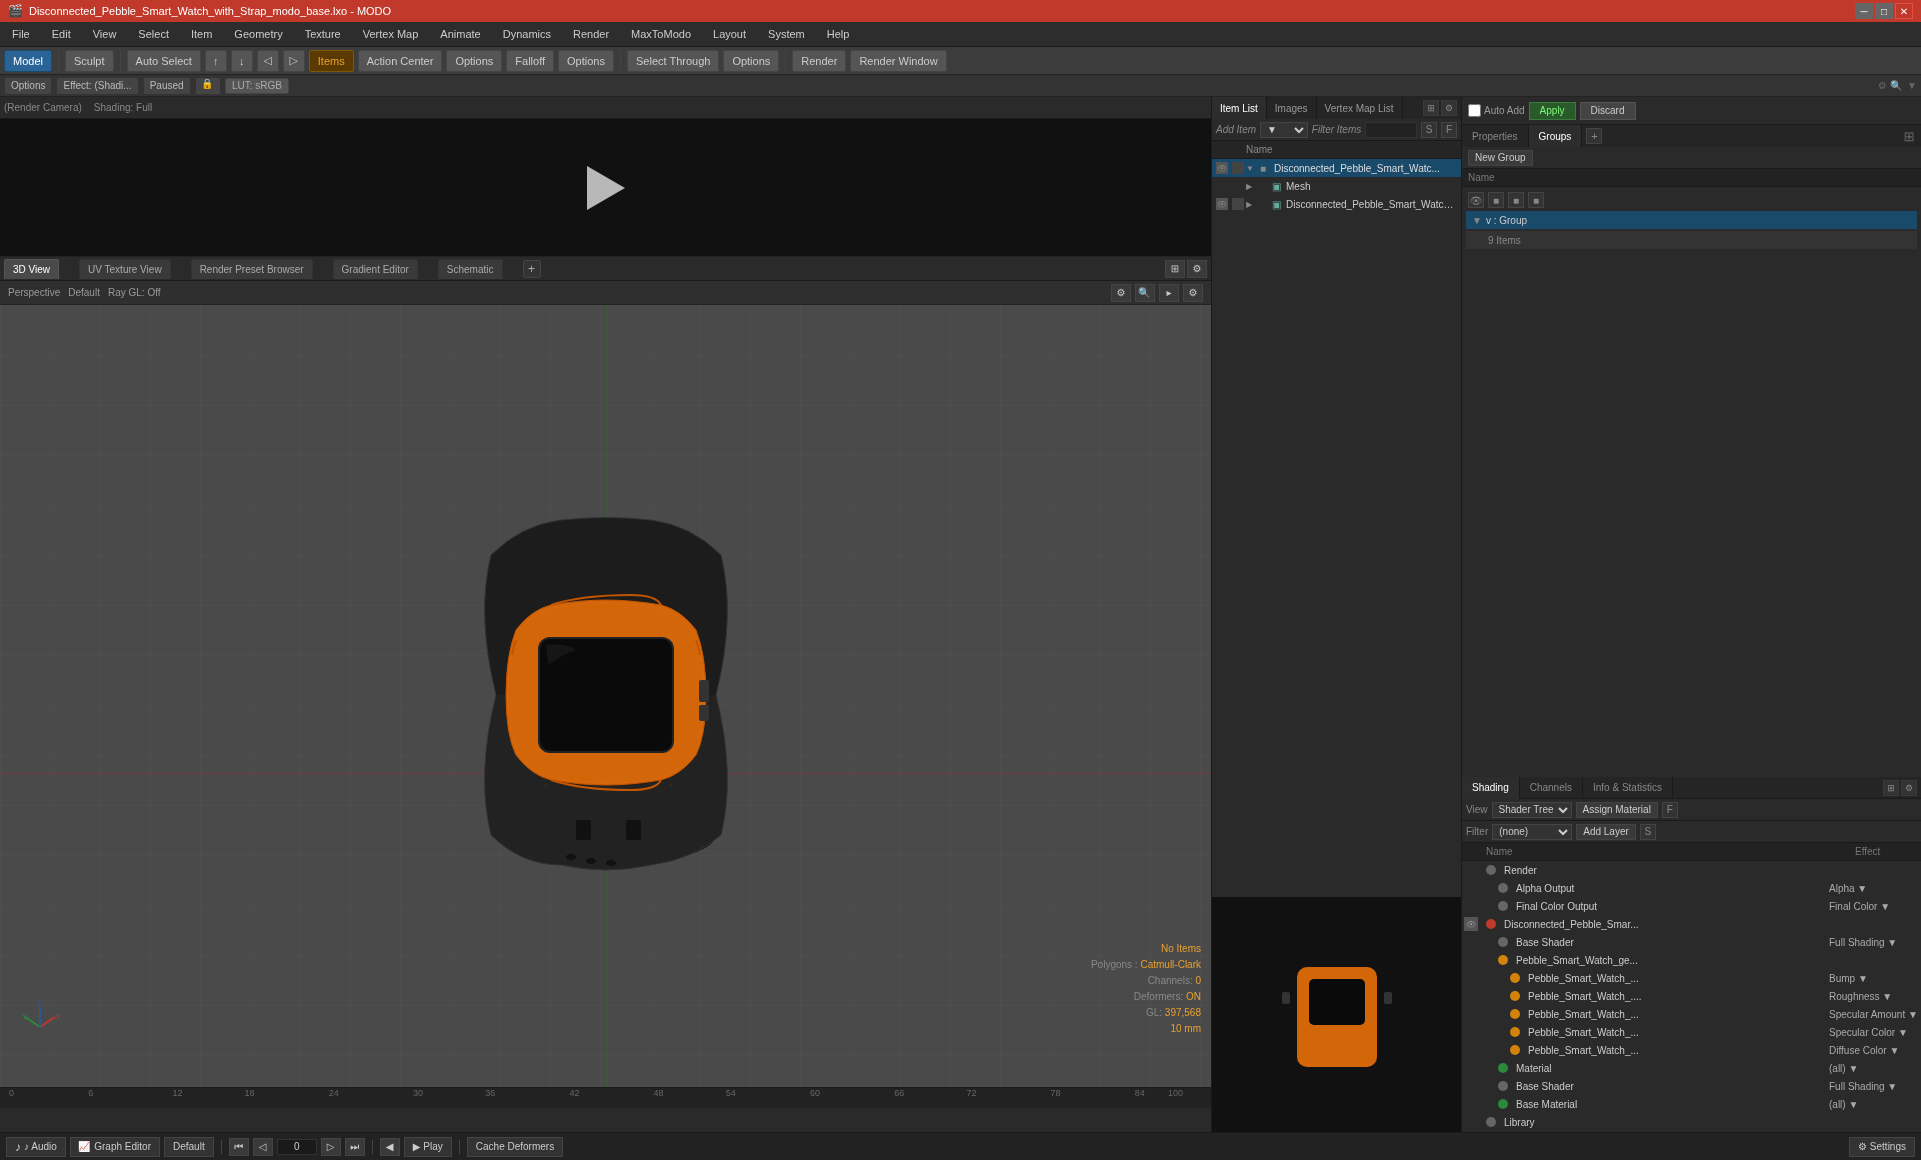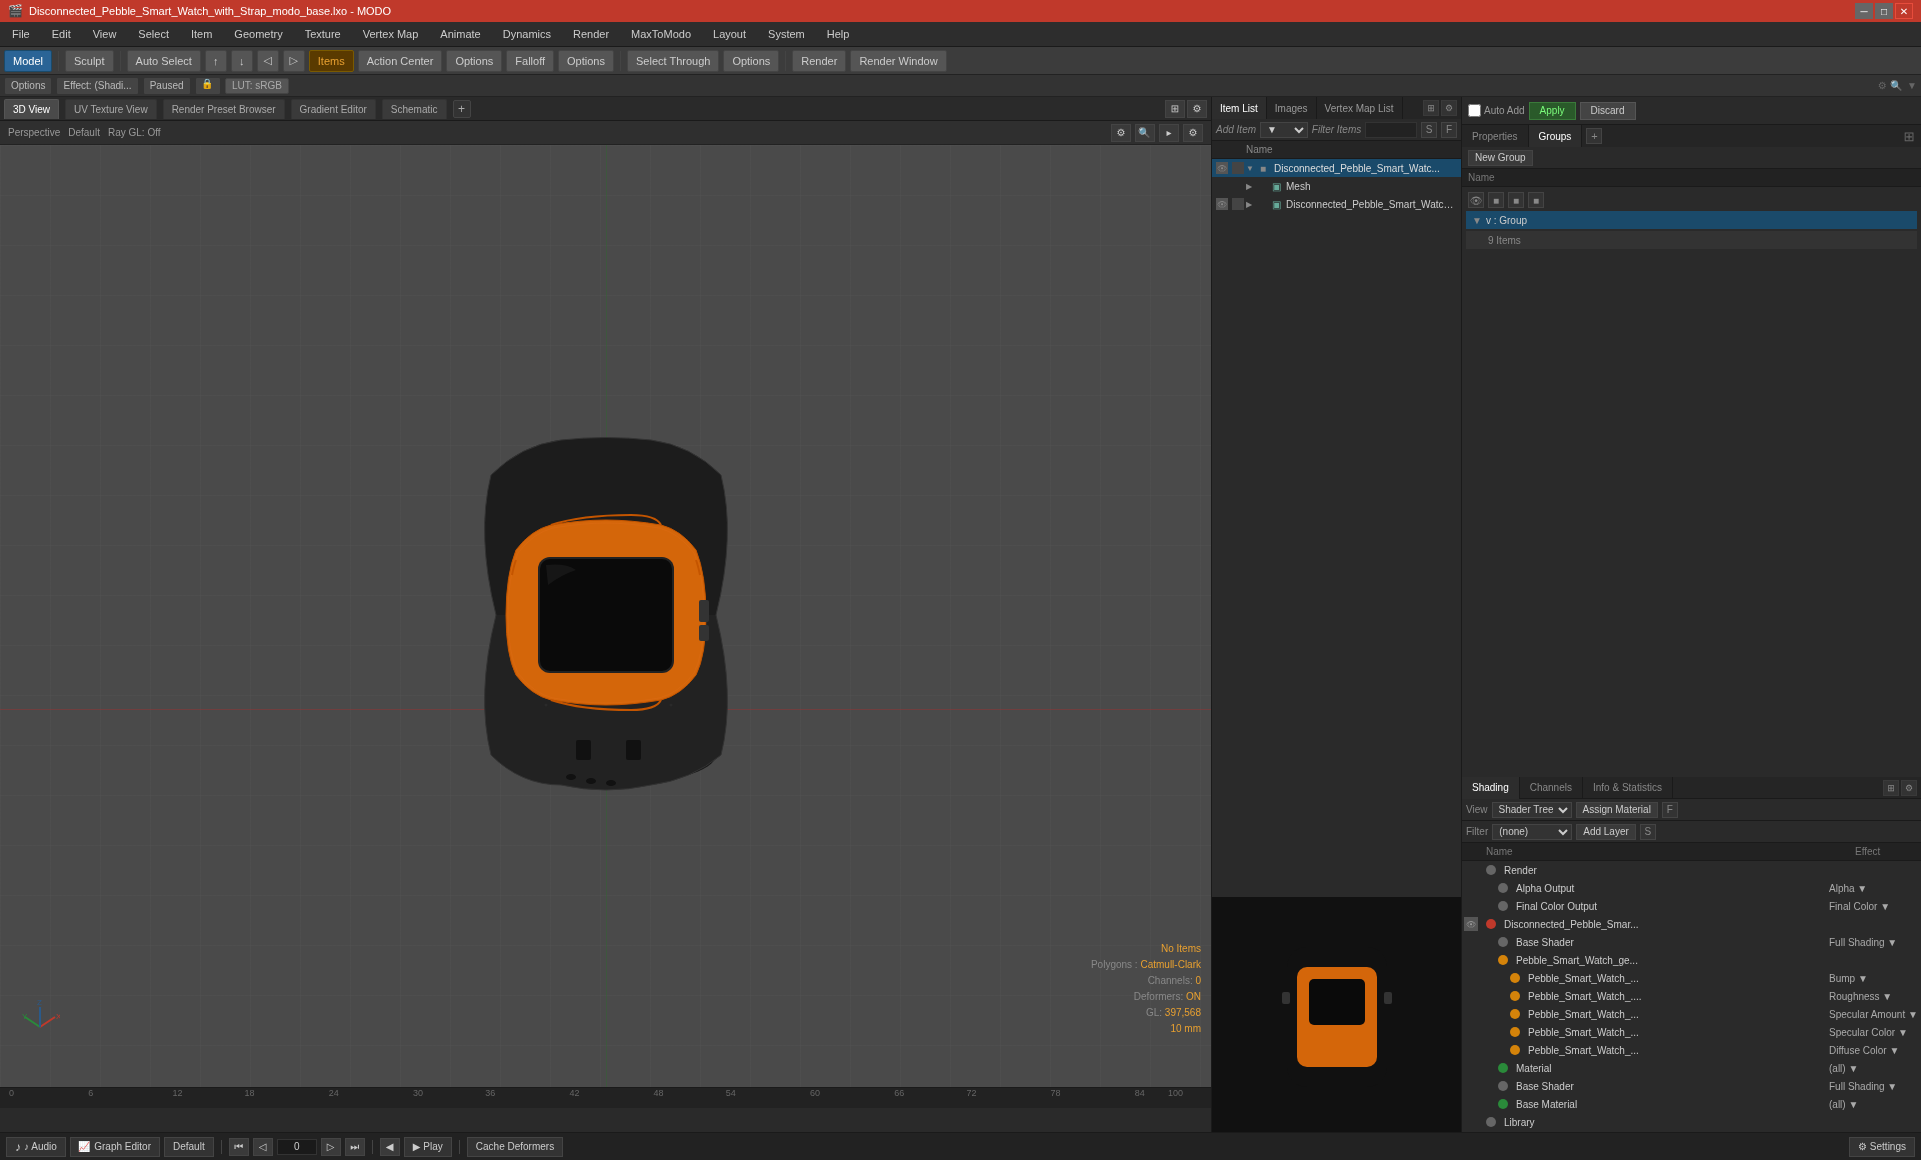--- a/index.html
+++ b/index.html
@@ -159,21 +159,21 @@
     }
 
     
     #viewport-tabs {
       width: 100%;
       height: 24px;
       background: #2a2a2a;
       display: flex;
       align-items: center;
       padding: 0 4px;
-      gap: 6px;
+      gap: 20px;
       border-bottom: 1px solid #1a1a1a;
     }
     .vp-tab {
       height: 20px;
       padding: 0 8px;
       background: #3a3a3a;
       border: 1px solid #333;
       border-bottom: none;
       color: #aaa;
       font-size: 10px;
@@ -799,20 +799,30 @@
 
   <span style="margin-left:auto;color:#666;font-size:10px;">⚙</span>
   <span style="color:#666;font-size:10px;">🔍</span>
   <span style="color:#666;font-size:10px;">▼</span>
 </div>
 
 <div id="main-layout" style="display:flex;flex-direction:row;height:calc(100vh - 22px - 20px - 28px - 22px - 28px);">
 
   <div id="left-panel" style="flex:1;display:flex;flex-direction:column;">
 
+    <div id="preview-area">
+
+      <div style="position:absolute;top:0;left:0;right:0;height:22px;background:#2a2a2a;display:flex;align-items:center;padding:0 4px;gap:4px;border-bottom:1px solid #1a1a1a;z-index:10;">
+        <span style="font-size:10px;color:#888;">(Render Camera)</span>
+        <span style="font-size:10px;color:#888;margin-left:8px;">Shading: Full</span>
+      </div>
+      <button id="play-button" style="margin-top:22px;">
+        <div class="play-triangle"></div>
+      </button>
+    </div>
 
     <div id="viewport-tabs">
       <button class="vp-tab active">3D View</button>
       <button class="vp-tab">UV Texture View</button>
       <button class="vp-tab">Render Preset Browser</button>
       <button class="vp-tab">Gradient Editor</button>
       <button class="vp-tab">Schematic</button>
       <button class="vp-tab-add">+</button>
       <div style="margin-left:auto;display:flex;gap:2px;">
         <button class="pb-btn">⊞</button>

